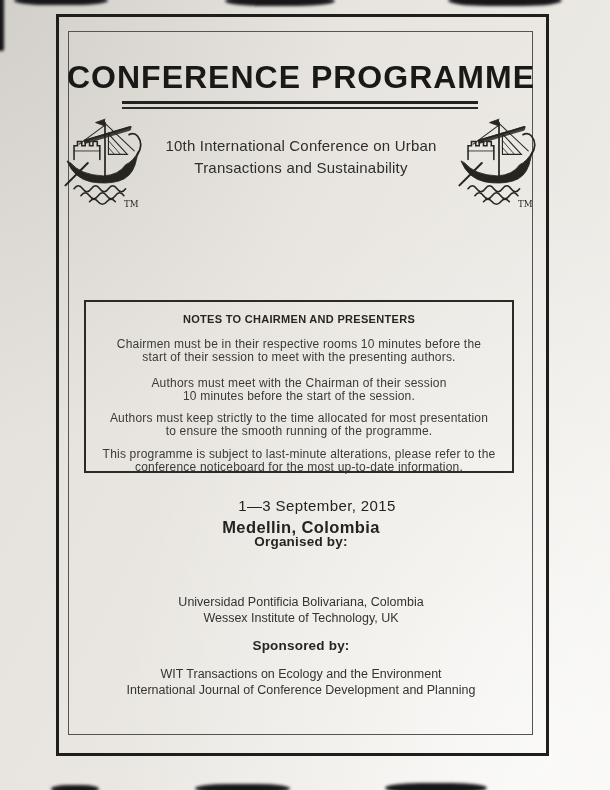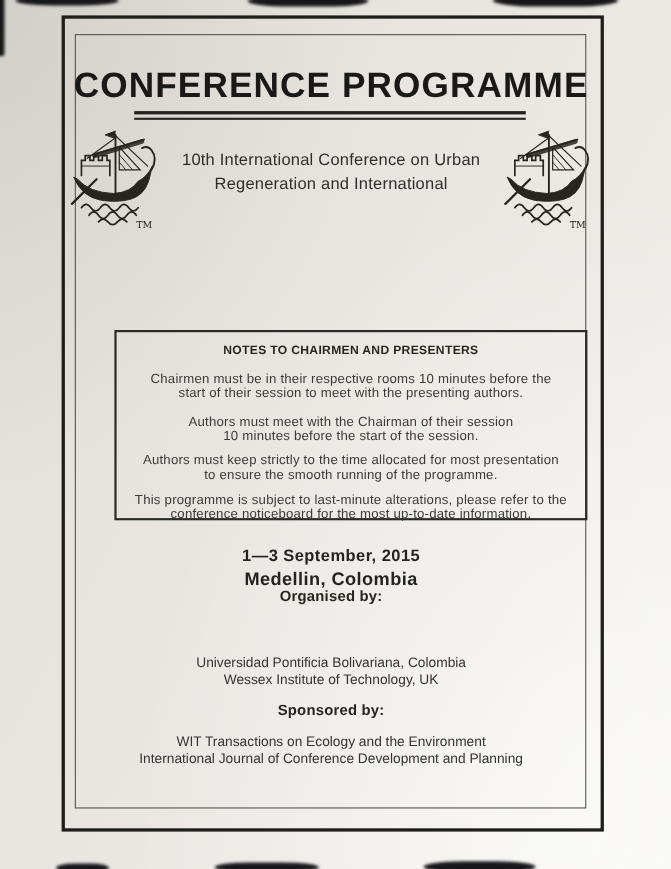--- a/index.html
+++ b/index.html
@@ -35,28 +35,28 @@
     letter-spacing:1px;color:#191917;}
   .title-rule{position:absolute;left:122px;top:101px;width:356px;height:3px;
     border-top:3px solid #22221f;border-bottom:2px solid #2a2a27;}
   .subtitle{top:135px;font-size:15px;line-height:22px;color:#2e2e2b;letter-spacing:.2px;}
   .conf-name{top:235px;font-size:25px;font-weight:700;color:#1c1c19;letter-spacing:.3px;}
 
   .logo{position:absolute;top:114px;width:86px;height:98px;}
   .logo.left{left:62px;}
   .logo.right{left:456px;}
 
-  .notes-box{position:absolute;left:104px;top:300px;width:430px;height:173px;
+  .notes-box{position:absolute;left:84px;top:300px;width:430px;height:173px;
     border:2px solid #2a2a26;box-sizing:border-box;}
   .notes-box .line{position:absolute;left:0;width:100%;text-align:center;
     font-size:12px;line-height:13px;color:#3a3a36;letter-spacing:.2px;}
   .notes-heading{position:absolute;left:0;top:11px;width:100%;text-align:center;
     font-size:11px;font-weight:700;color:#26261f;letter-spacing:.3px;}
 
-  .event-date{top:497px;font-size:15px;font-weight:700;color:#232320;letter-spacing:.4px;}
+  .event-date{top:497px;font-size:15px;font-weight:400;color:#232320;letter-spacing:.4px;padding-left:16px;}
   .event-location{top:518px;font-size:16.5px;font-weight:700;color:#232320;letter-spacing:.4px;}
 
   .section-label{font-size:13.5px;font-weight:700;color:#26261f;letter-spacing:.2px;}
   .org-label{top:534px;}
   .org-lines{top:594px;font-size:12.5px;line-height:16px;color:#333330;}
   .sp-label{top:638px;}
   .sp-lines{top:666px;font-size:12.5px;line-height:16px;color:#333330;}
 </style>
 </head>
 <body>
@@ -121,21 +121,21 @@
         <path d="M14,86 q5,-7 10,0 q5,7 10,0 q5,-7 10,0 q5,7 10,0 q5,-7 10,0 q5,7 10,0" stroke-width="1.8"></path>
         <path d="M22,94 q5,-7 10,0 q5,7 10,0 q5,-7 10,0 q5,7 10,0 q5,-7 10,0" stroke-width="1.8"></path>
         <path d="M32,101 q5,-6 10,0 q5,6 10,0 q5,-6 10,0" stroke-width="1.8"></path>
       </g>
       <text x="72" y="107" font-size="10" fill="#26261f" font-family="DejaVu Serif, serif">TM</text>
     </svg>
   </div>
 
   <div class="center-block subtitle">
     <div>10th International Conference on Urban</div>
-    <div>Regeneration and International</div>
+    <div>Transactions and Sustainability</div>
   </div>
 
 
   <div class="notes-box">
     <div class="notes-heading">NOTES TO CHAIRMEN AND PRESENTERS</div>
     <div class="line" style="top:36px">Chairmen must be in their respective rooms 10 minutes before the</div>
     <div class="line" style="top:49px">start of their session to meet with the presenting authors.</div>
     <div class="line" style="top:75px">Authors must meet with the Chairman of their session</div>
     <div class="line" style="top:88px">10 minutes before the start of the session.</div>
     <div class="line" style="top:110px">Authors must keep strictly to the time allocated for most presentation</div>

